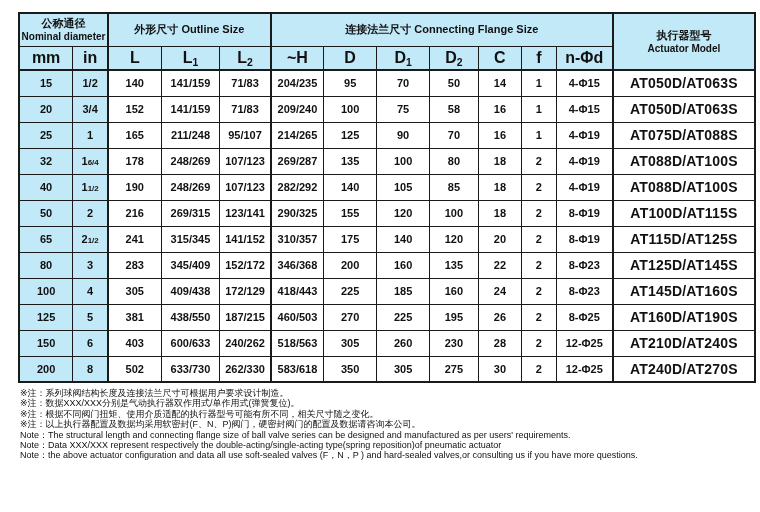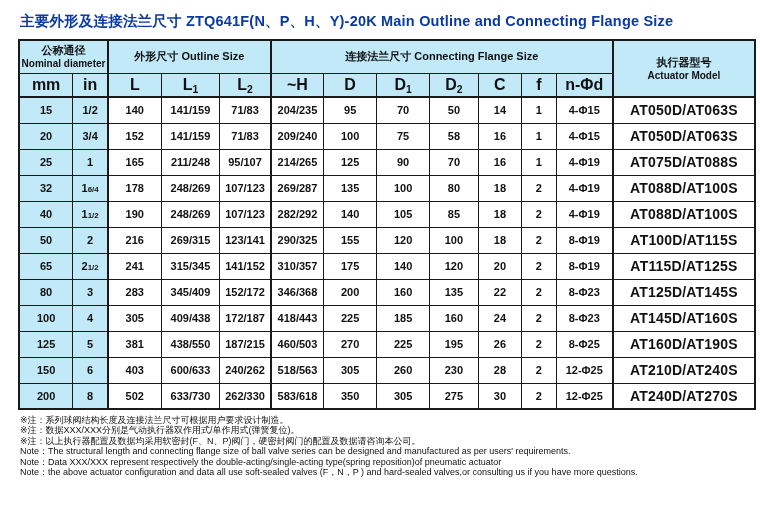--- a/index.html
+++ b/index.html
@@ -45,21 +45,20 @@
   .notes{margin:5px 0 0 2px;}
   .notes div{
     font-size:9px;line-height:10.4px;white-space:nowrap;
     color:var(--text-color);
   }
 </style>
 </head>
 <body>
 
 <div class="page">
-  <h1 class="title">主要外形及连接法兰尺寸 ZTQ641F(N、P、H、Y)-20K  Main Outline and Connecting Flange Size</h1>
 
   <table>
     <colgroup id="cols">
         <col style="width: 7.3%;">
         <col style="width: 4.8%;">
         <col style="width: 7.2%;">
         <col style="width: 8%;">
         <col style="width: 6.9%;">
         <col style="width: 7.2%;">
         <col style="width: 7.2%;">
@@ -217,21 +216,21 @@
           <td>22</td>
           <td>2</td>
           <td class="sec">8-Φ23</td>
           <td class="act">AT125D/AT145S</td>
         </tr>
         <tr>
           <td class="blue">100</td>
           <td class="blue sec">4</td>
           <td>305</td>
           <td>409/438</td>
-          <td class="sec">172/187</td>
+          <td class="sec">172/129</td>
           <td>418/443</td>
           <td>225</td>
           <td>185</td>
           <td>160</td>
           <td>24</td>
           <td>2</td>
           <td class="sec">8-Φ23</td>
           <td class="act">AT145D/AT160S</td>
         </tr>
         <tr>
@@ -279,20 +278,21 @@
           <td class="sec">12-Φ25</td>
           <td class="act">AT240D/AT270S</td>
         </tr>
       </tbody>
   </table>
 
   <div class="notes">
     <div id="notes-zh">
         <div>※注：系列球阀结构长度及连接法兰尺寸可根据用户要求设计制造。</div>
         <div>※注：数据XXX/XXX分别是气动执行器双作用式/单作用式(弹簧复位)。</div>
+        <div>※注：根据不同阀门扭矩、使用介质适配的执行器型号可能有所不同，相关尺寸随之变化。</div>
         <div>※注：以上执行器配置及数据均采用软密封(F、N、P)阀门，硬密封阀门的配置及数据请咨询本公司。</div>
       </div>
     <div id="notes-en">
         <div>Note：The structural length and connecting flange size of ball valve series can be designed and manufactured as per users' requirements.</div>
         <div>Note：Data XXX/XXX represent respectively the double-acting/single-acting type(spring reposition)of pneumatic actuator</div>
         <div>Note：the above actuator  configuration and data  all use soft-sealed valves (F，N，P ) and  hard-sealed valves,or consulting us if you have more questions.</div>
       </div>
   </div>
 </div>
 

